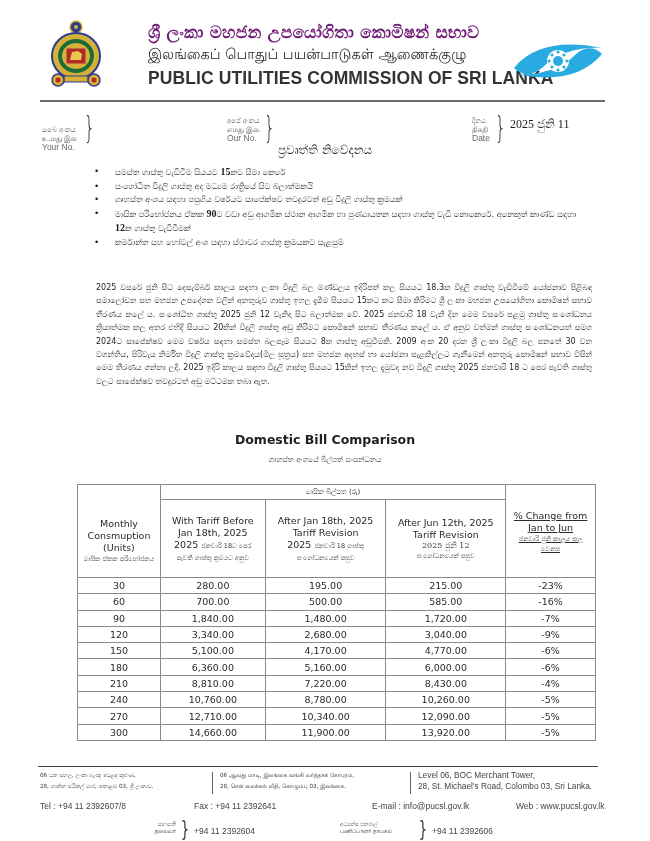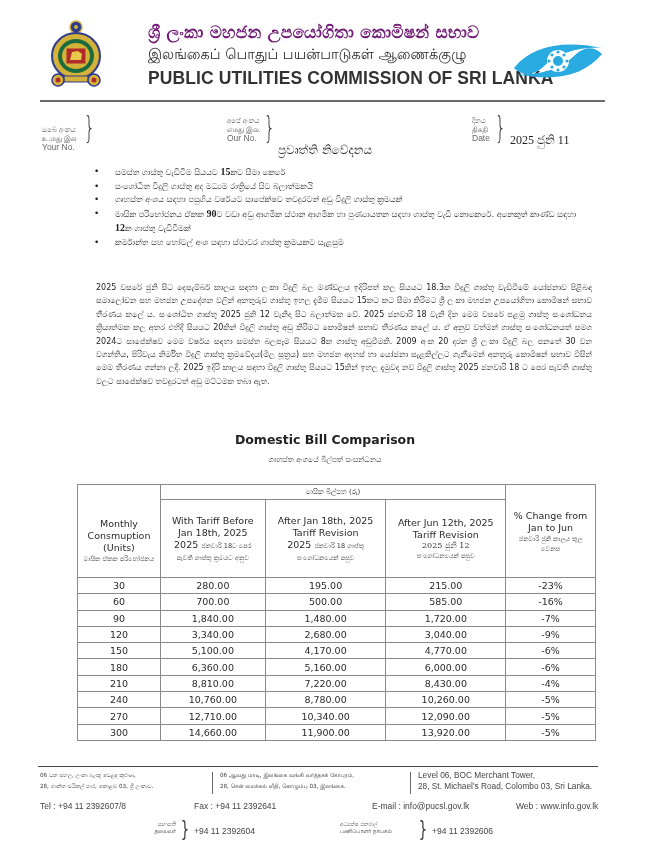--- a/index.html
+++ b/index.html
@@ -11,21 +11,21 @@
   .pucsl-logo { left:512px; top:38px; width:92px; height:46px; }
   .org-si { left:148px; top:22px; font-family:"DejaVu Sans", sans-serif; font-size:17px; font-weight:bold; color:#701a75; letter-spacing:0.2px; white-space:nowrap; }
   .org-ta { left:148px; top:46px; font-family:"DejaVu Sans", sans-serif; font-size:14.5px; color:#2b2b2b; white-space:nowrap; }
   .org-en { left:148px; top:68px; font-family:"Liberation Sans", sans-serif; font-size:17.5px; font-weight:bold; color:#333; white-space:nowrap; letter-spacing:0.1px; }
   .header-rule { left:40px; top:100px; width:565px; height:2px; background:#6b6b6b; }
 
   
   .ref { font-family:"Liberation Sans", sans-serif; font-size:7px; line-height:8.5px; color:#555; }
   .ref .en { font-size:8.5px; color:#666; }
   .brace { font-family:"DejaVu Sans", sans-serif; font-size:30px; line-height:30px; color:#333; font-weight:200; transform:scaleX(0.6); }
-  .ref-date { font-family:"Liberation Serif", serif; font-size:12px; color:#222;margin-top:16px; }
+  .ref-date { font-family:"Liberation Serif", serif; font-size:12px; color:#222; }
 
   .doc-title { left:0; width:650px; top:143px; text-align:center; font-family:"DejaVu Sans", sans-serif; font-size:12px; color:#222; }
 
   
   .bullets { left:92px; top:165px; width:500px; margin:0; padding:0; list-style:none; font-family:"DejaVu Sans", sans-serif; font-size:8.2px; line-height:13.6px; color:#222; }
   .bullets li { position:relative; padding-left:23px; }
   .bullets li .dot { position:absolute; left:2px; top:0; font-size:9px; }
   .bullets b { font-family:"Liberation Serif", serif; font-size:10px; }
 
   
@@ -144,21 +144,21 @@
       <col class="c4">
       <col class="c5">
     </colgroup>
   <thead>
     <tr>
       <th rowspan="2" style="padding-top:20px;">
         <span>Monthly Consmuption (Units)</span>
         <span class="si">මාසික ඒකක පරිභෝජනය</span>
       </th>
       <th colspan="3" class="group">මාසික බිල්පත (රු)</th>
-      <th rowspan="2" style="padding:2px 4px 0;">
+      <th rowspan="2" style="padding:2px 4px 0;text-decoration:underline;">
         <span>% Change from Jan to Jun</span>
         <span class="si">ජනවාරි ජුනි කාලය තුල වෙනස</span>
       </th>
     </tr>
     <tr style="height:78px;">
       <th style="padding:0 6px;">
         <span>With Tariff Before Jan 18th, 2025</span><br>
         <span>2025</span>
         <span class="si" style="display:inline;">ජනවාරි 18ට පෙර පැවති ගාස්තු ක්‍රමයට අනුව</span>
       </th>
@@ -261,21 +261,21 @@
 </div>
 <div class="abs vsep" style="left:410px; top:772px;"></div>
 <div class="abs foot-addr-en" style="left:418px; top:770px;">
   <div>Level 06, BOC Merchant Tower,</div>
   <div>28, St. Michael's Road, Colombo 03, Sri Lanka.</div>
 </div>
 
 <div class="abs foot-contact" style="left:40px; top:801px;">Tel : +94 11 2392607/8</div>
 <div class="abs foot-contact" style="left:194px; top:801px;">Fax : +94 11 2392641</div>
 <div class="abs foot-contact" style="left:364px; top:801px;margin-left:8px;">E-mail : info@pucsl.gov.lk</div>
-<div class="abs foot-contact" style="left:516px; top:801px;">Web : www.info.gov.lk</div>
+<div class="abs foot-contact" style="left:516px; top:801px;">Web : www.pucsl.gov.lk</div>
 
 <div class="abs foot-small" style="left:140px; top:821px; text-align:right; width:36px;">
   <div>සභාපති</div>
   <div>தலைவர்</div>
 </div>
 <div class="abs foot-brace" style="left:178px; top:818px;">}</div>
 <div class="abs foot-contact" style="left:194px; top:826px;">+94 11 2392604</div>
 
 <div class="abs foot-small" style="left:340px; top:821px; width:75px;">
   <div>අධ්‍යක්ෂ ජනරාල්</div>

